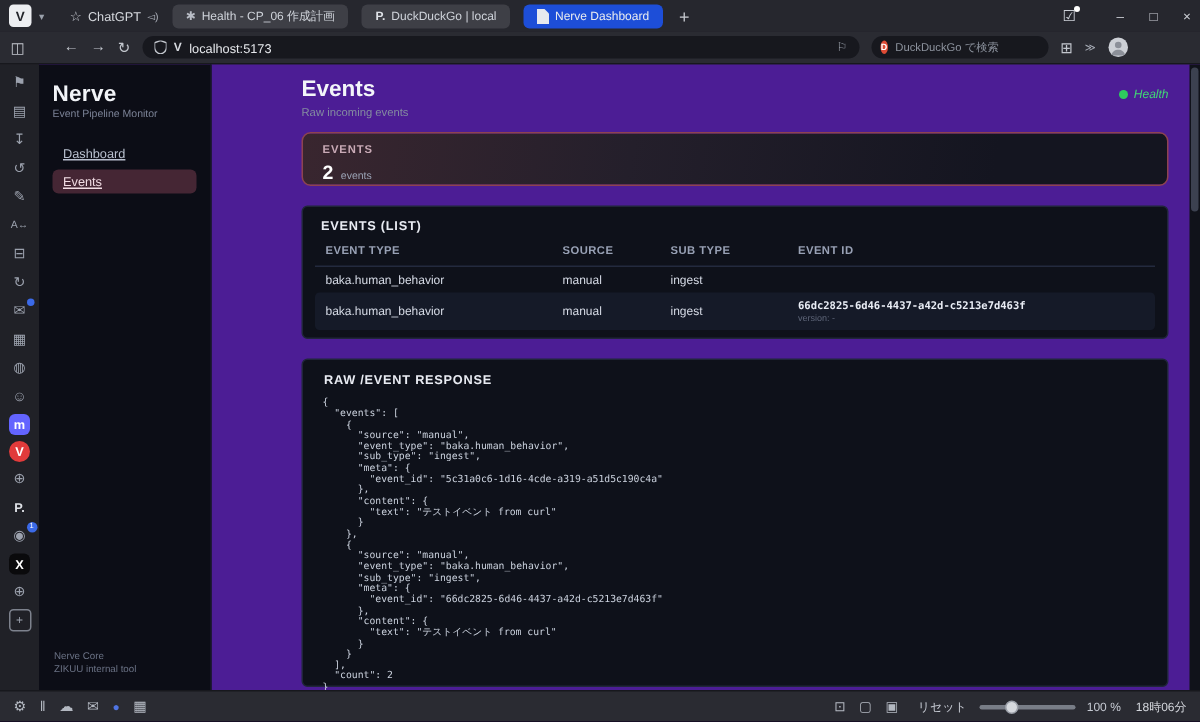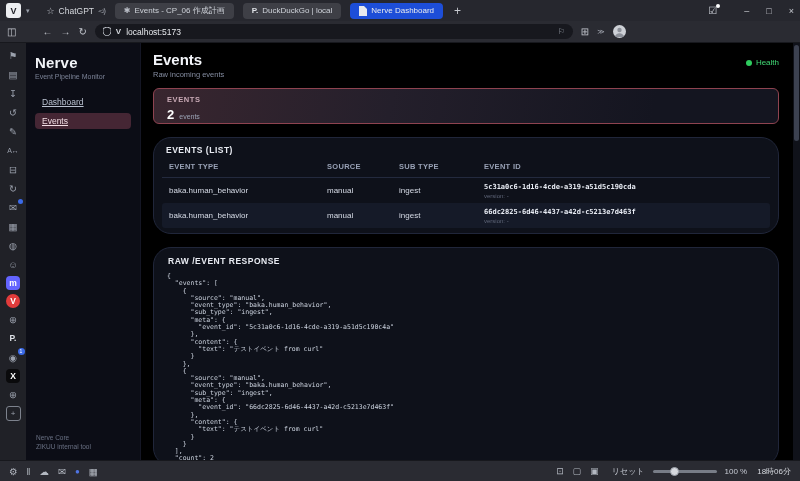--- a/index.html
+++ b/index.html
@@ -66,52 +66,52 @@
   .pi.brand.red { background:#e13b3b; border-radius:50%; }
   .pi.brand.black { background:#0a0a0c; }
   .pi.boxed { border:1px solid #7d828d; border-radius:3px; font-size:8px; }
   .pi .badge { position:absolute; top:-2px; right:-4px; min-width:7px; height:7px; line-height:7px;
                background:#3b6ae8; color:#fff; font-size:5px; border-radius:4px; text-align:center;
                padding:0 1px; }
   .pi .dotbadge { position:absolute; top:-1px; right:-2px; width:5px; height:5px; border-radius:50%;
                   background:#3b6ae8; }
 
   
-  .page { flex:1; display:flex; background:#000000; position:relative; }
+  .page { flex:1; display:flex; background:#4c1d95; position:relative;gap:48px; }
   .page-scrollbar { position:absolute; right:0; top:0; bottom:0; width:7px; background:#10121a; }
   .page-scroll-thumb { position:absolute; top:2px; right:1px; width:5px; height:96px;
                        background:#3c4150; border-radius:3px; }
 
   .page-sidebar { width:115px; background:#0c0d16; padding:11px 9px; position:relative;
                   border-right:1px solid #141624; }
   .brandname { color:#f2f4f8; font-size:15px; font-weight:bold; letter-spacing:.2px; }
   .brandsub { color:#7b8296; font-size:7px; margin-top:2px; }
   .sidenav { margin-top:14px; display:flex; flex-direction:column; gap:4px; }
   .nav-item { height:15px; display:flex; align-items:center; padding-left:7px; font-size:8.5px;
               color:#b9c0cf; border-radius:4px;text-decoration:underline; }
   .nav-item.active { background:#452634; color:#f2dde4; height:16px; }
   .side-footer { position:absolute; bottom:9px; left:10px; font-size:6.5px; color:#6a7184; line-height:9px; }
 
   .page-main { flex:1; padding:8px 14px 8px 12px; margin-right:7px; overflow:hidden; }
   .main-head { display:flex; justify-content:space-between; align-items:flex-start; margin-bottom:9px; }
   .page-title { color:#f3f5f9; font-size:15px; font-weight:bold; }
   .page-sub { color:#848ca0; font-size:7.5px; margin-top:2px; }
   .health { display:flex; align-items:center; gap:4px; margin-top:7px; }
   .health-dot { width:6px; height:6px; border-radius:50%; background:#2ecc5e; }
-  .health-label { color:#41d975; font-size:8px; }
+  .health-label { color:#41d975; font-size:8px;font-style:italic; }
 
   .summary-card { height:36px; border:1px solid #8e4350; border-radius:6px;
                   background:linear-gradient(100deg,#39262f 0%,#241f2b 38%,#141520 80%);
                   padding:6px 13px; margin-bottom:13px; }
   .summary-label { color:#c9aab6; font-size:7.5px; font-weight:bold; letter-spacing:.6px; }
   .summary-row { display:flex; align-items:baseline; gap:5px; margin-top:3px; }
   .summary-count { color:#ffffff; font-size:13px; font-weight:bold; }
   .summary-unit { color:#9aa2b4; font-size:7px; }
 
-  .card { background:#0e111a; border:1px solid #20263a; border-radius:18px; }
+  .card { background:#0e111a; border:1px solid #20263a; border-radius:4px; }
   .list-card { padding:7px 8px 5px; margin-bottom:13px; }
   .card-title { color:#e8ebf2; font-size:8.5px; font-weight:bold; letter-spacing:.5px; padding-left:4px; }
   .thead, .trow { display:grid; grid-template-columns:158px 72px 85px 1fr; padding-left:7px; }
   .thead { margin-top:7px; padding-bottom:6px; border-bottom:1px solid #232a3e;
            color:#98a1b5; font-size:7.5px; font-weight:bold; letter-spacing:.3px; }
   .trow { padding-top:4px; padding-bottom:4px; font-size:8px; color:#d6dbe6; align-items:center; }
   .trow.alt { background:#151a28; border-radius:3px; }
   .cell-id { font-family:"DejaVu Sans Mono", monospace; font-size:7px; font-weight:bold; color:#e9edf5; }
   .cell-meta { font-size:6px; color:#5e6578; margin-top:2px; }
 
@@ -141,21 +141,21 @@
   <div class="tabbar">
     <div class="vivaldi-btn">V</div>
     <span class="tb-chev">▾</span>
     <div class="pinned-tab">
       <span class="star">☆</span>
       <span>ChatGPT</span>
       <span class="spk">◅)</span>
     </div>
     <div class="tab">
       <span class="fav">✱</span>
-      <span>Events - CP_06 作成計画</span>
+      <span>Health - CP_06 作成計画</span>
     </div>
     <div class="tab">
       <span class="fav-p">P.</span>
       <span>DuckDuckGo | local</span>
     </div>
     <div class="tab active">
       <span class="doc-ico">
           <svg width="8" height="10" viewBox="0 0 8 10">
             <path d="M0 0h5l3 3v7H0z" fill="#e7e9ee"></path>
           </svg>
@@ -178,20 +178,24 @@
     <div class="urlfield">
       <span class="shield">
           <svg width="8" height="9" viewBox="0 0 8 9">
             <path d="M4 0L8 1.5V4.5C8 7 6 8.5 4 9 2 8.5 0 7 0 4.5V1.5z" fill="none" stroke="#c2c6cd" stroke-width="1"></path>
           </svg>
         </span>
       <span class="url-badge">V</span>
       <span class="url-text">localhost:5173</span>
       <div class="uf-spacer"></div>
       <span class="bm-flag">⚐</span>
+    </div>
+    <div class="searchfield">
+      <span class="ddg">D</span>
+      <input type="text" placeholder="DuckDuckGo で検索" style="">
     </div>
     <span class="tb-right-ico">⊞</span>
     <span class="tb-right-ico small">≫</span>
     <div class="avatar">
         <svg width="13" height="13" viewBox="0 0 13 13">
           <circle cx="6.5" cy="5" r="2.2" fill="#8c9099"></circle>
           <path d="M1.8 12c.6-2.6 2.5-3.8 4.7-3.8s4.1 1.2 4.7 3.8z" fill="#8c9099"></path>
         </svg>
       </div>
   </div>
@@ -267,24 +271,20 @@
           <div class="thead">
             <span>EVENT TYPE</span>
             <span>SOURCE</span>
             <span>SUB TYPE</span>
             <span>EVENT ID</span>
           </div>
           <div class="trow">
             <span>baka.human_behavior</span>
             <span>manual</span>
             <span>ingest</span>
-            <span>
-              <span class="cell-id">5c31a0c6-1d16-4cde-a319-a51d5c190cda</span>
-              <div class="cell-meta">version: -</div>
-            </span>
           </div>
           <div class="trow alt">
             <span>baka.human_behavior</span>
             <span>manual</span>
             <span>ingest</span>
             <span>
               <span class="cell-id">66dc2825-6d46-4437-a42d-c5213e7d463f</span>
               <div class="cell-meta">version: -</div>
             </span>
           </div>

